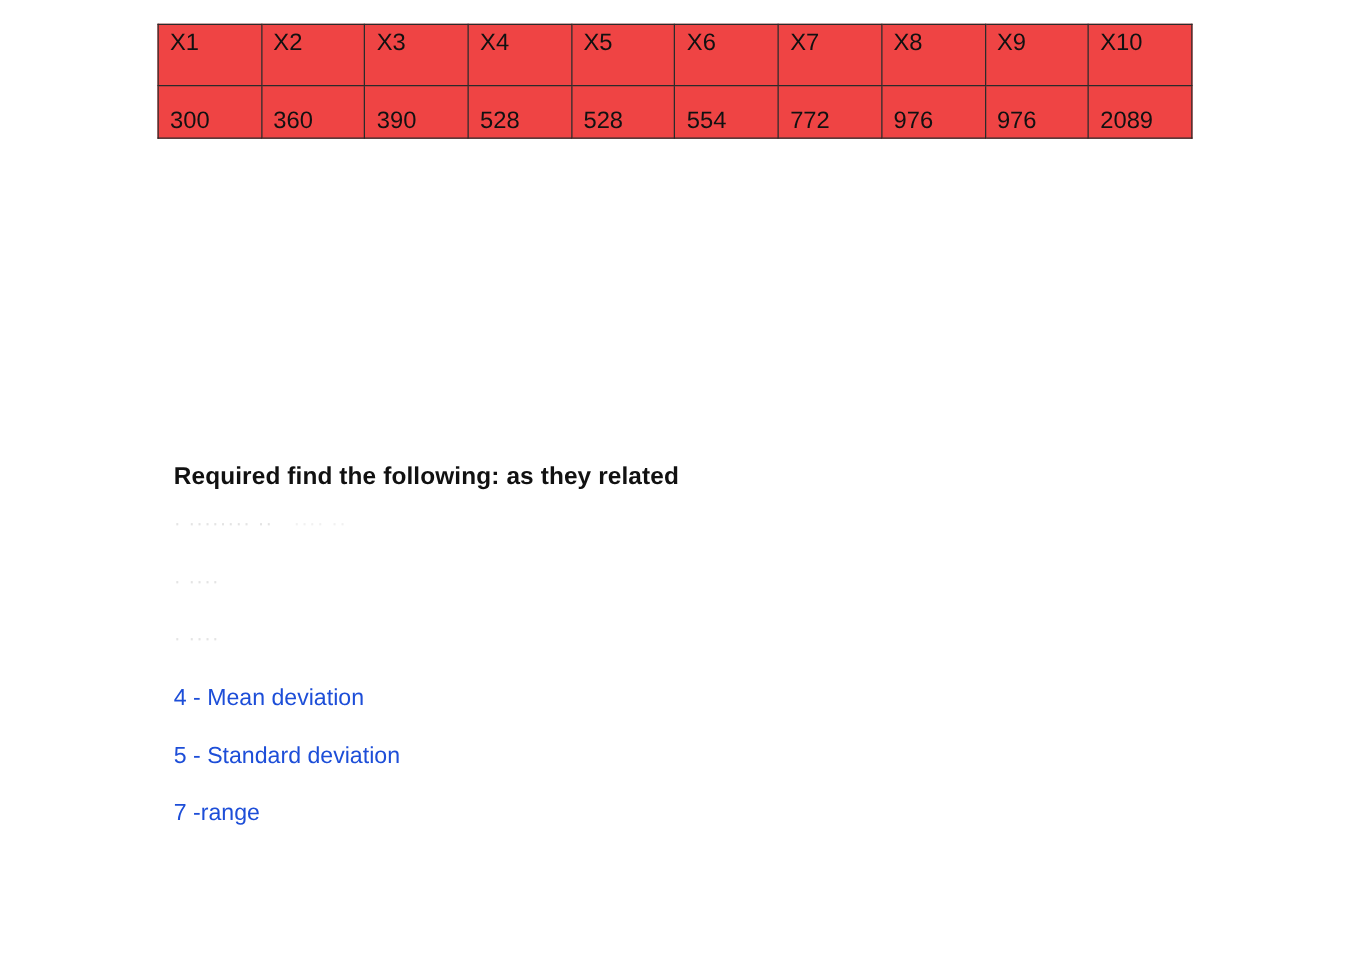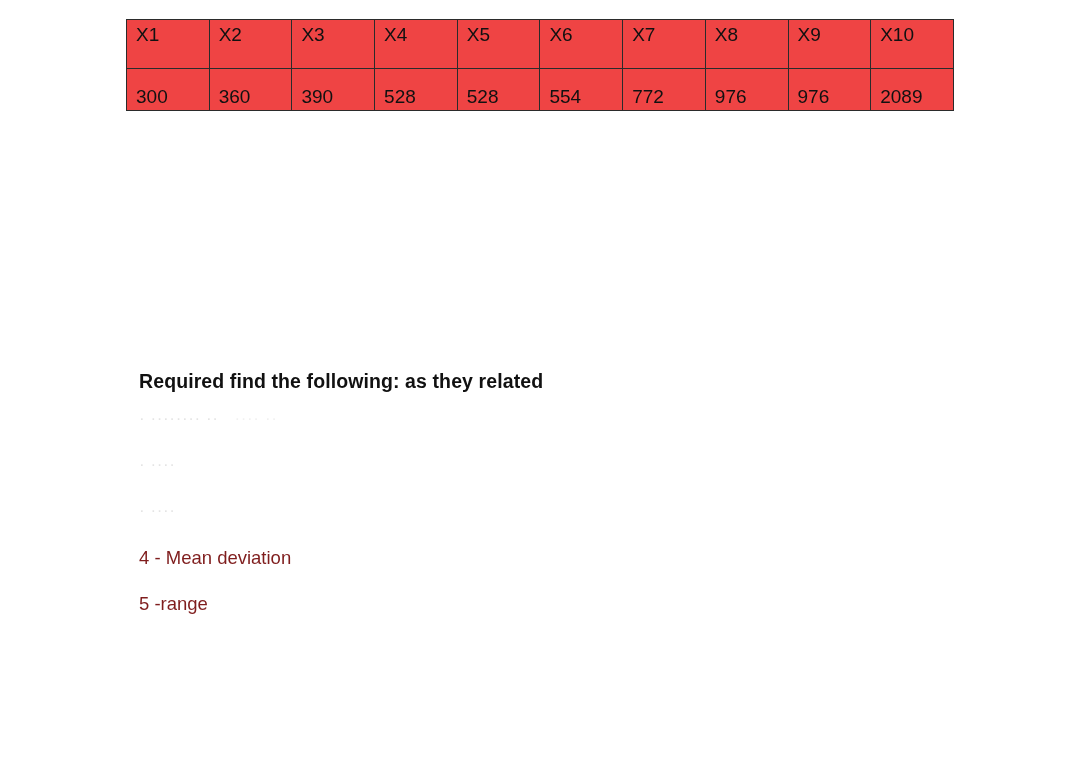--- a/index.html
+++ b/index.html
@@ -70,21 +70,21 @@
     line-height: 1.2;
   }
   ol.req-list {
     list-style: none;
     margin: 0;
     padding: 0;
   }
   ol.req-list li {
     font-size: 18.5px;
     line-height: 1.2;
-    color: #7f1d1d;
+    color: #1d4ed8;
     height: 46px;
     display: flex;
     align-items: flex-start;
     white-space: pre;
   }
   
   ol.req-list li.faded {
     color: rgba(20, 20, 20, 0.16);
     filter: blur(0.55px);
     font-size: 17px;
@@ -141,16 +141,19 @@
     <li class="faded">
       <span class="ghost-a">· ····</span>
     </li>
     <li class="faded">
       <span class="ghost-a">· ····</span>
     </li>
     <li>
       <span>4 - Mean deviation</span>
     </li>
     <li>
-      <span>5 -range</span>
+      <span>5 - Standard deviation</span>
+    </li>
+    <li>
+      <span>7 -range</span>
     </li>
   </ol>
 </div>
 
 </body></html>

